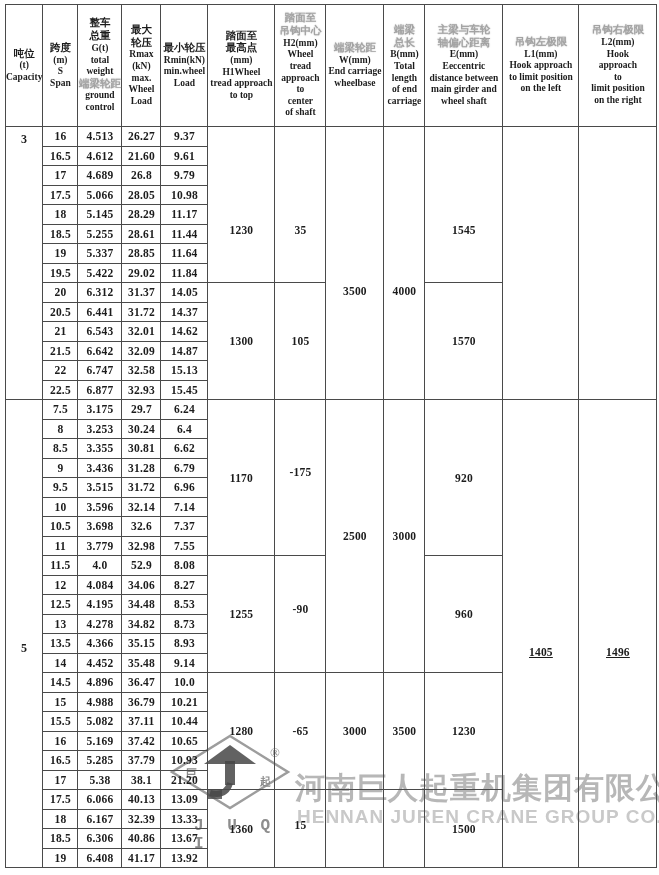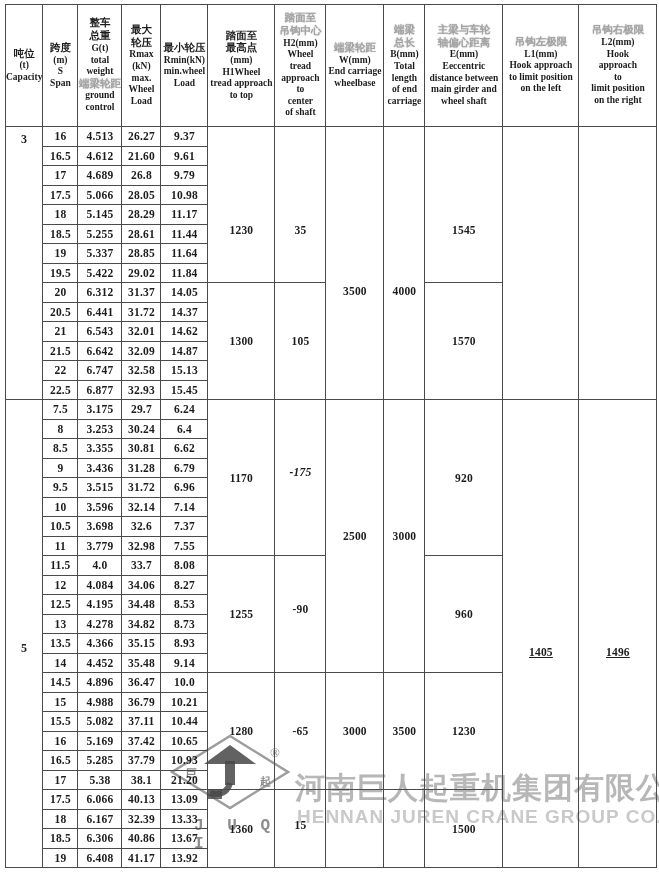--- a/index.html
+++ b/index.html
@@ -25,21 +25,21 @@
   thead tr{height:122px;}
   tbody tr{height:19.5px;}
   th{font-size:9.5px;line-height:1.22;font-weight:bold;}
   th .hl{white-space:nowrap;}
   th .cn{font-size:10.5px;}
   th .dim{color:#a3a3a3;text-shadow:0 0 1.5px #bdbdbd;}
   td{font-size:11.5px;letter-spacing:0.2px;}
   td.cap{font-size:12px;}
   .va-top{vertical-align:top;padding-top:5px;}
   .pt30{padding-top:30px;}.pt36{padding-top:36px;text-decoration:underline;}.pt50{padding-top:50px;}.pt56{padding-top:56px;}
-  .pb8{padding-bottom:8px;}.pb10{padding-bottom:10px;}.pb14{padding-bottom:0;}.pb28{padding-bottom:12px;font-style:italic;}
+  .pb8{padding-bottom:8px;}.pb10{padding-bottom:10px;}.pb14{padding-bottom:0;}.pb28{padding-bottom:12px;}
 </style>
 </head>
 <body>
 
 <div class="watermark">
   <div class="wm-logo">
     <svg width="130" height="105" viewBox="0 0 130 105">
       <polygon points="62,3 120,39 62,75 4,39" fill="none" stroke="#9d9d9d" stroke-width="2.5"></polygon>
       <polygon points="62,12 88,31 36,31" fill="#474747" opacity="0.85"></polygon>
       <rect x="57" y="28" width="10" height="24" fill="#474747" opacity="0.85"></rect>
@@ -318,21 +318,21 @@
         </tr>
         <tr>
           <td>11</td>
           <td>3.779</td>
           <td>32.98</td>
           <td>7.55</td>
         </tr>
         <tr>
           <td>11.5</td>
           <td>4.0</td>
-          <td>33.7</td>
+          <td>52.9</td>
           <td>8.08</td>
           <td rowspan="6">1255</td>
           <td rowspan="6" class="pb10">-90</td>
           <td rowspan="6">960</td>
         </tr>
         <tr>
           <td>12</td>
           <td>4.084</td>
           <td>34.06</td>
           <td>8.27</td>

